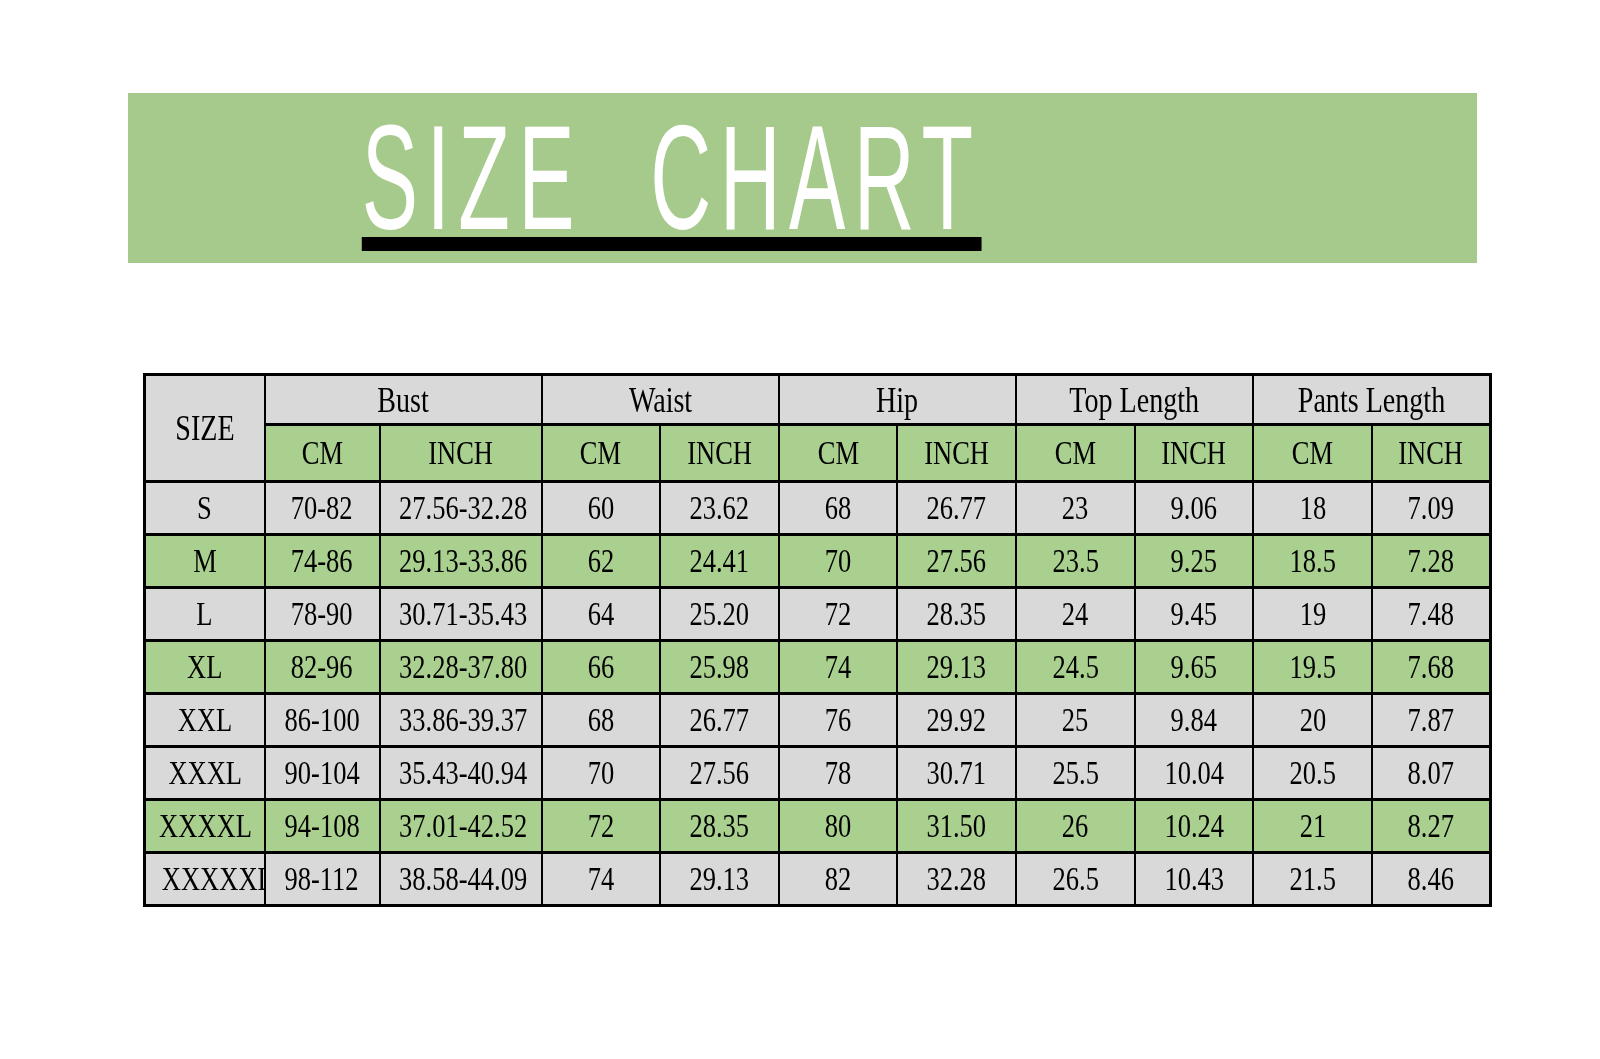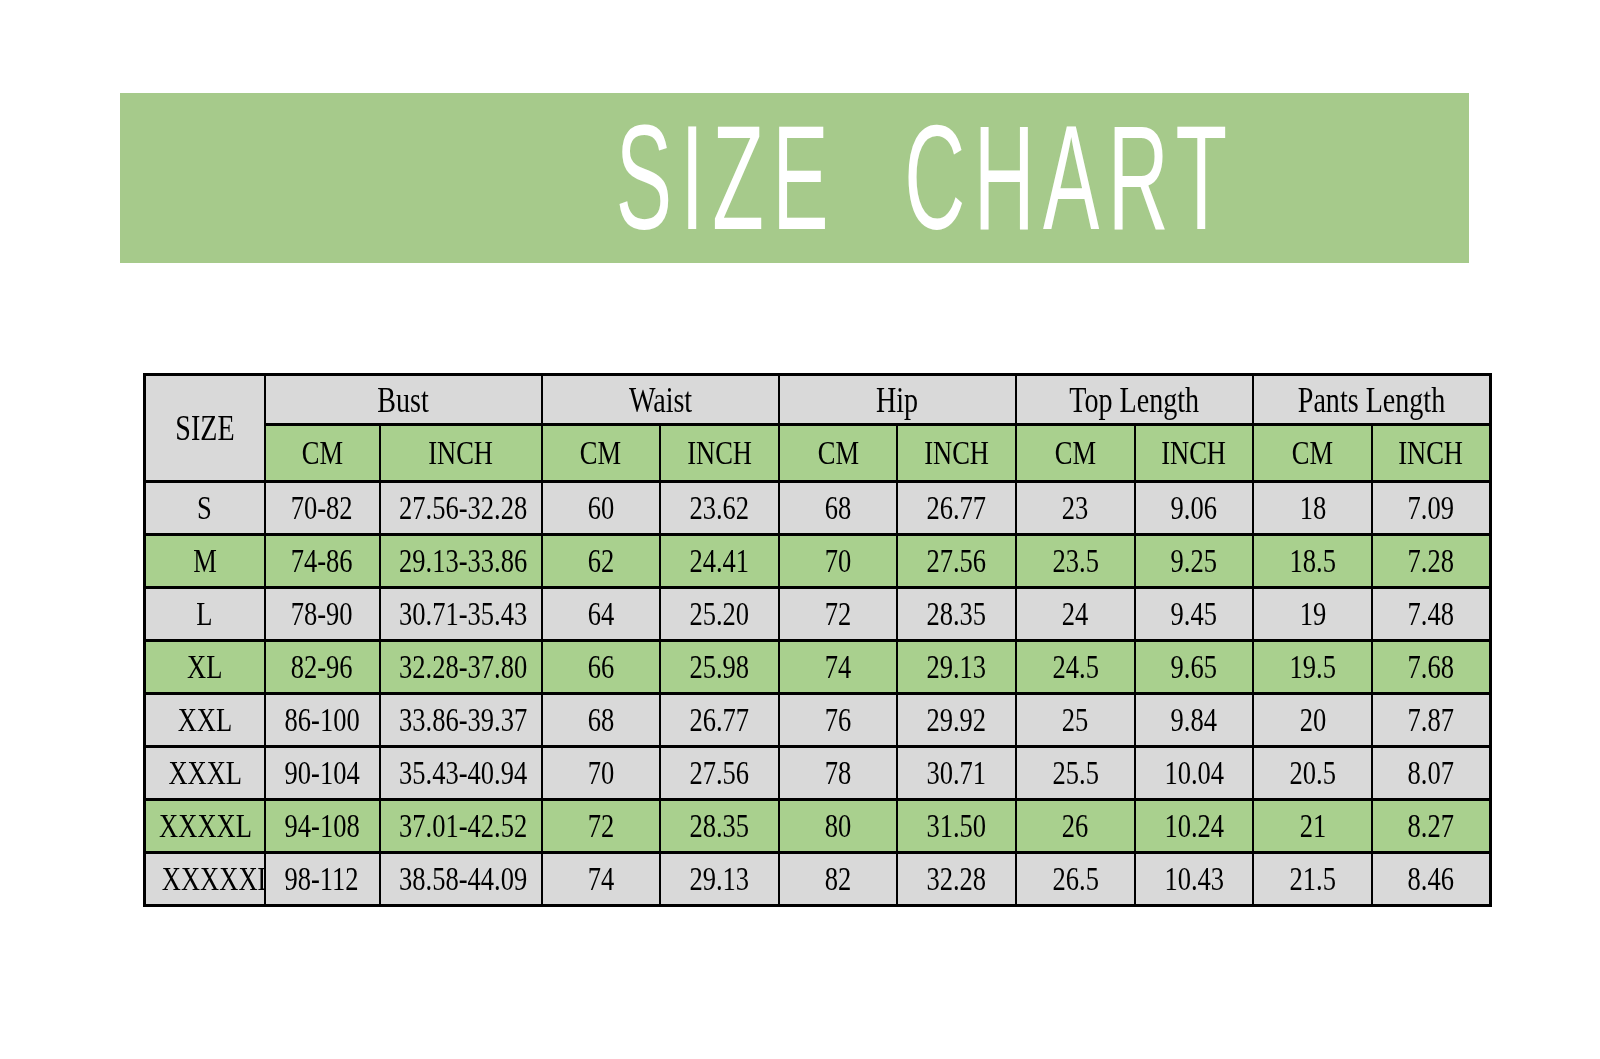--- a/index.html
+++ b/index.html
@@ -13,28 +13,29 @@
   }
   .stage {
     position: relative;
     width: 1600px;
     height: 1059px;
     background: var(--page-bg, #ffffff);
   }
   
   .banner {
     position: absolute;
-    left: 120px;
+    left: 128px;
     top: 93px;
     width: 1349px;
     height: 170px;
     background: var(--banner-bg, #a6ca8b);
     display: flex;
     align-items: center;
-    justify-content: flex-end;
+    justify-content: flex-start;
+    text-decoration: underline;
   }
   .banner-title {
     margin: 0;
     color: var(--banner-text, #ffffff);
     font-family: "Liberation Sans", sans-serif;
     font-weight: normal;
     font-size: 148px;
     line-height: 1;
     letter-spacing: 0.10em;
     word-spacing: 0.42em;

